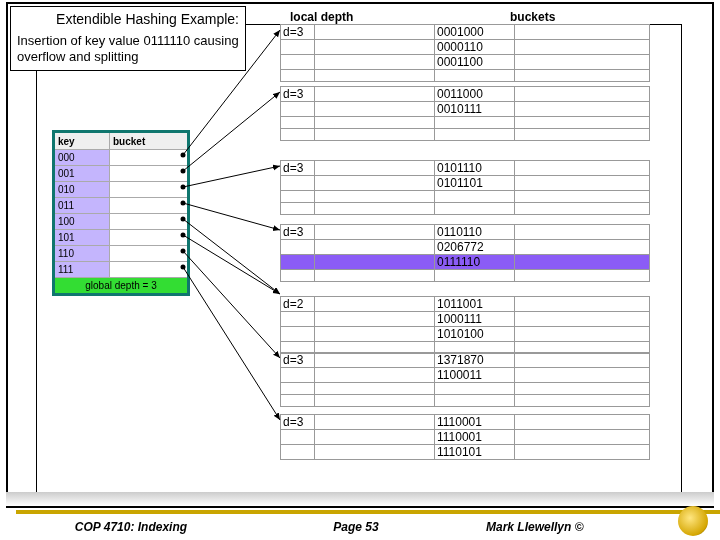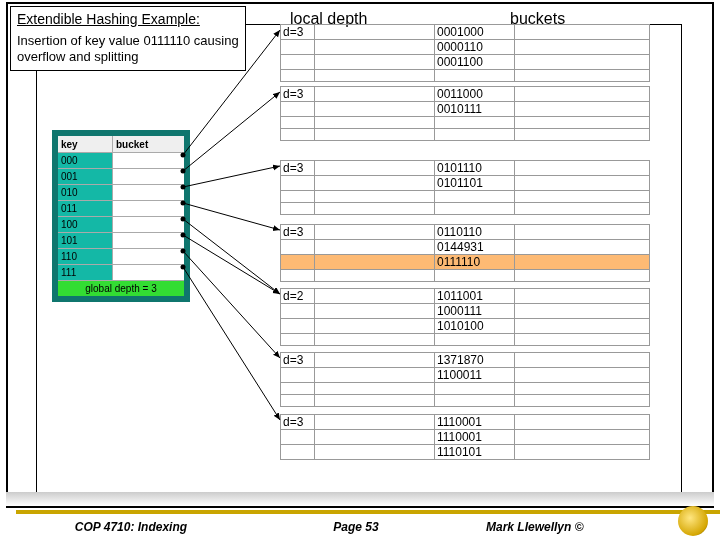--- a/index.html
+++ b/index.html
@@ -27,43 +27,44 @@
   .title-box {
     position: absolute;
     left: 10px; top: 6px;
     width: 236px;
     background: #fff;
     border: 1px solid #000;
     padding: 4px 6px;
     font-size: 14px;
     z-index: 10;
   }
-  .title-box .t1 { text-decoration: underline; margin-bottom: 6px; }
+  .title-box .t1 { margin-bottom: 6px; text-align: right; }
   .title-box .t2 { font-size: 13px; line-height: 1.25; }
 
   .col-header {
     position: absolute;
-    font-size: 16px;
+    font-size: 12px;
+    font-weight: bold;
   }
   .hdr-local { left: 290px; top: 10px; }
   .hdr-buckets { left: 510px; top: 10px; }
 
   
   .dir {
     position: absolute;
     left: 52px; top: 130px;
     width: 138px;
-    border: 6px solid #0f766e;
+    border: 3px solid #0f766e;
     font-size: 10px;
   }
   .dir .drow { display:flex; border-top:1px solid #aaa; height:16px; }
   .dir .drow:first-child { border-top:none; background:#efefef; font-weight:bold; }
   .dir .c1 { width: 55px; border-right:1px solid #aaa; padding:1px 3px; display:flex; align-items:center;}
   .dir .c2 { flex:1; padding:1px 3px; display:flex; align-items:center; }
-  .dir .key { background:#14b8a6; }
+  .dir .key { background:#c4b5fd; }
   .gdepth {
     background:#33dd33;
     text-align:center;
     font-size:10px;
     padding:2px 0;
     border-top:1px solid #aaa;
   }
 
   
   .bucket {
@@ -71,21 +72,21 @@
     left: 280px;
     width: 370px;
     font-size: 12px;
   }
   .bucket table { border-collapse: collapse; width: 100%; }
   .bucket td { border:1px solid #999; height:12px; padding:0 2px; }
   .bucket .ld { width: 34px; text-align:left; }
   .bucket .sp1 { width: 120px; }
   .bucket .val { width: 80px; }
   .bucket .sp2 { }
-  .bucket .pink { background: #fdba74; }
+  .bucket .pink { background: #8b5cf6; }
 
   
   svg.arrows {
     position:absolute;
     left:0; top:0;
     width:720px; height:540px;
     pointer-events:none;
   }
 
   .footer-band {
@@ -267,39 +268,39 @@
         <tbody>
           <tr>
             <td class="ld">d=3</td>
             <td class="sp1"></td>
             <td class="val">0110110</td>
             <td class="sp2"></td>
           </tr>
           <tr>
             <td class="ld"></td>
             <td class="sp1"></td>
-            <td class="val">0144931</td>
+            <td class="val">0206772</td>
             <td class="sp2"></td>
           </tr>
           <tr class="pink">
             <td class="ld"></td>
             <td class="sp1"></td>
             <td class="val">0111110</td>
             <td class="sp2"></td>
           </tr>
           <tr>
             <td class="ld"></td>
             <td class="sp1"></td>
             <td class="val"></td>
             <td class="sp2"></td>
           </tr>
         </tbody>
       </table>
     </div>
-    <div class="bucket" style="top: 288px;">
+    <div class="bucket" style="top: 296px;">
       <table>
         <tbody>
           <tr>
             <td class="ld">d=2</td>
             <td class="sp1"></td>
             <td class="val">1011001</td>
             <td class="sp2"></td>
           </tr>
           <tr>
             <td class="ld"></td>

